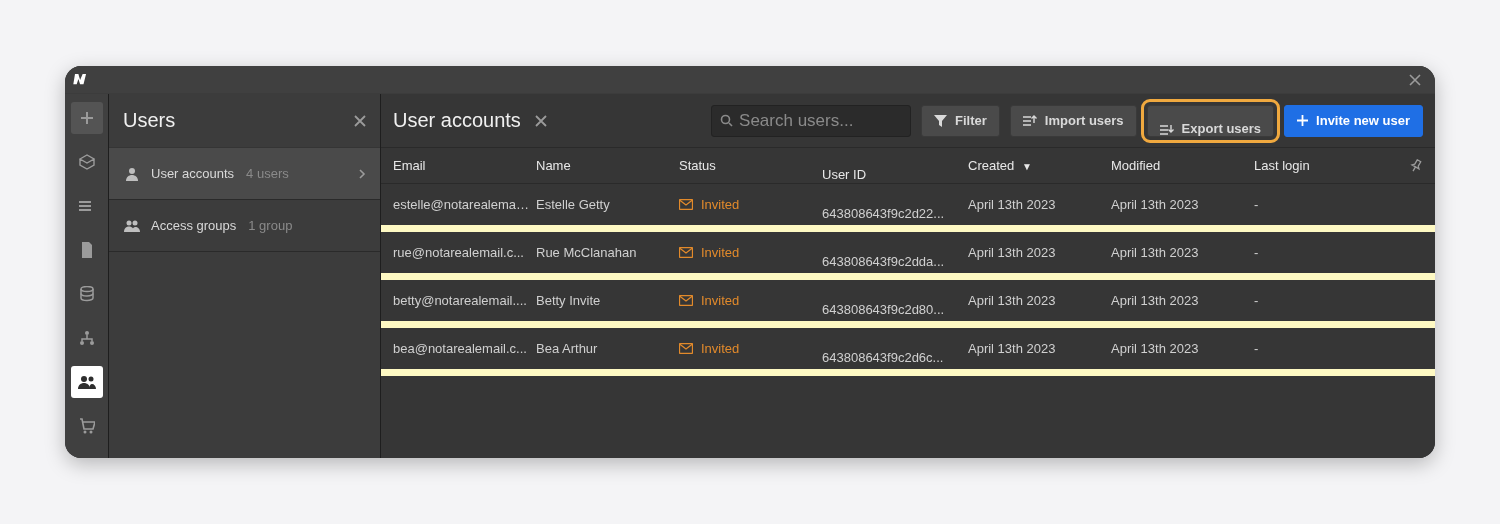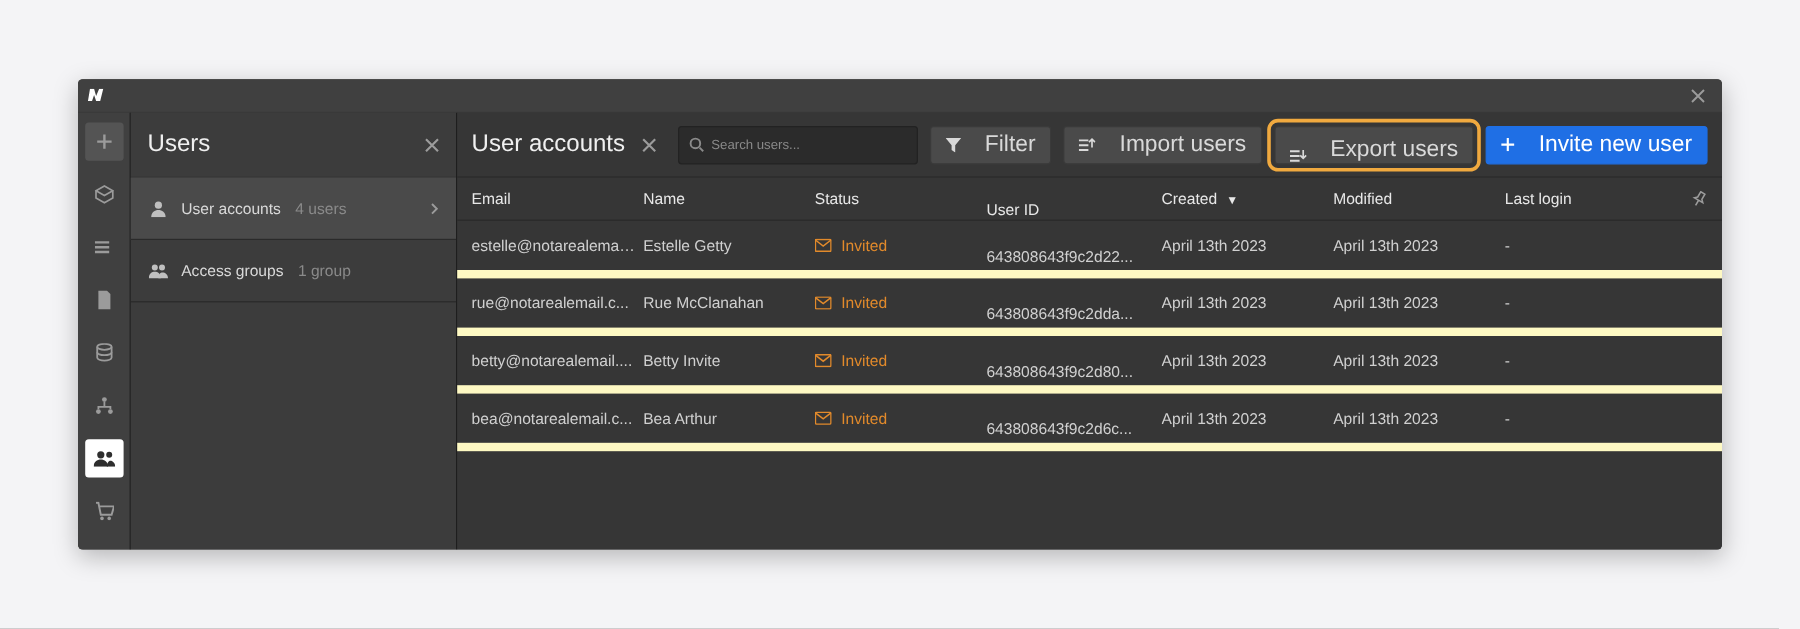--- a/index.html
+++ b/index.html
@@ -11,21 +11,21 @@
     width: 1500px;
     height: 524px;
     display: flex;
     align-items: center;
     justify-content: center;
   }
   .app-frame {
     width: 1370px;
     height: 392px;
     background: #2e2e2e;
-    border-radius: 4px;
+    border-radius: 16px;
     overflow: hidden;
     display: flex;
     flex-direction: column;
     box-shadow: 0 6px 20px rgba(0,0,0,0.25);
   }
   
   .titlebar {
     height: 28px;
     background: #404040;
     display: flex;
@@ -157,35 +157,36 @@
     align-items:center;
     padding:0 8px;
     gap:6px;
   }
   .search-wrap input {
     flex:1;
     background:transparent;
     border:none;
     outline:none;
     color:#d9d9d9;
-    font-size:11px;
+    font-size:17px;
   }
   .search-wrap input::placeholder { color:#8a8a8a; }
   .btn {
     height:32px;
     background:#4a4a4a;
     border:1px solid #3a3a3a;
     border-radius:3px;
     display:flex;
     align-items:center;
     padding:0 12px;
-    gap:20px;
+    gap:8px;
     color:#d9d9d9;
     cursor:pointer;
-    font-size:19px;
+    font-size:13px;
+    font-weight:bold;
   }
   .btn.primary {
     background:#1f6fe5;
     border-color:#1f6fe5;
     color:#fff;
   }
   .btn.highlight {
     outline:3px solid #f0a93f;
     outline-offset:3px;
     border-radius:3px;

